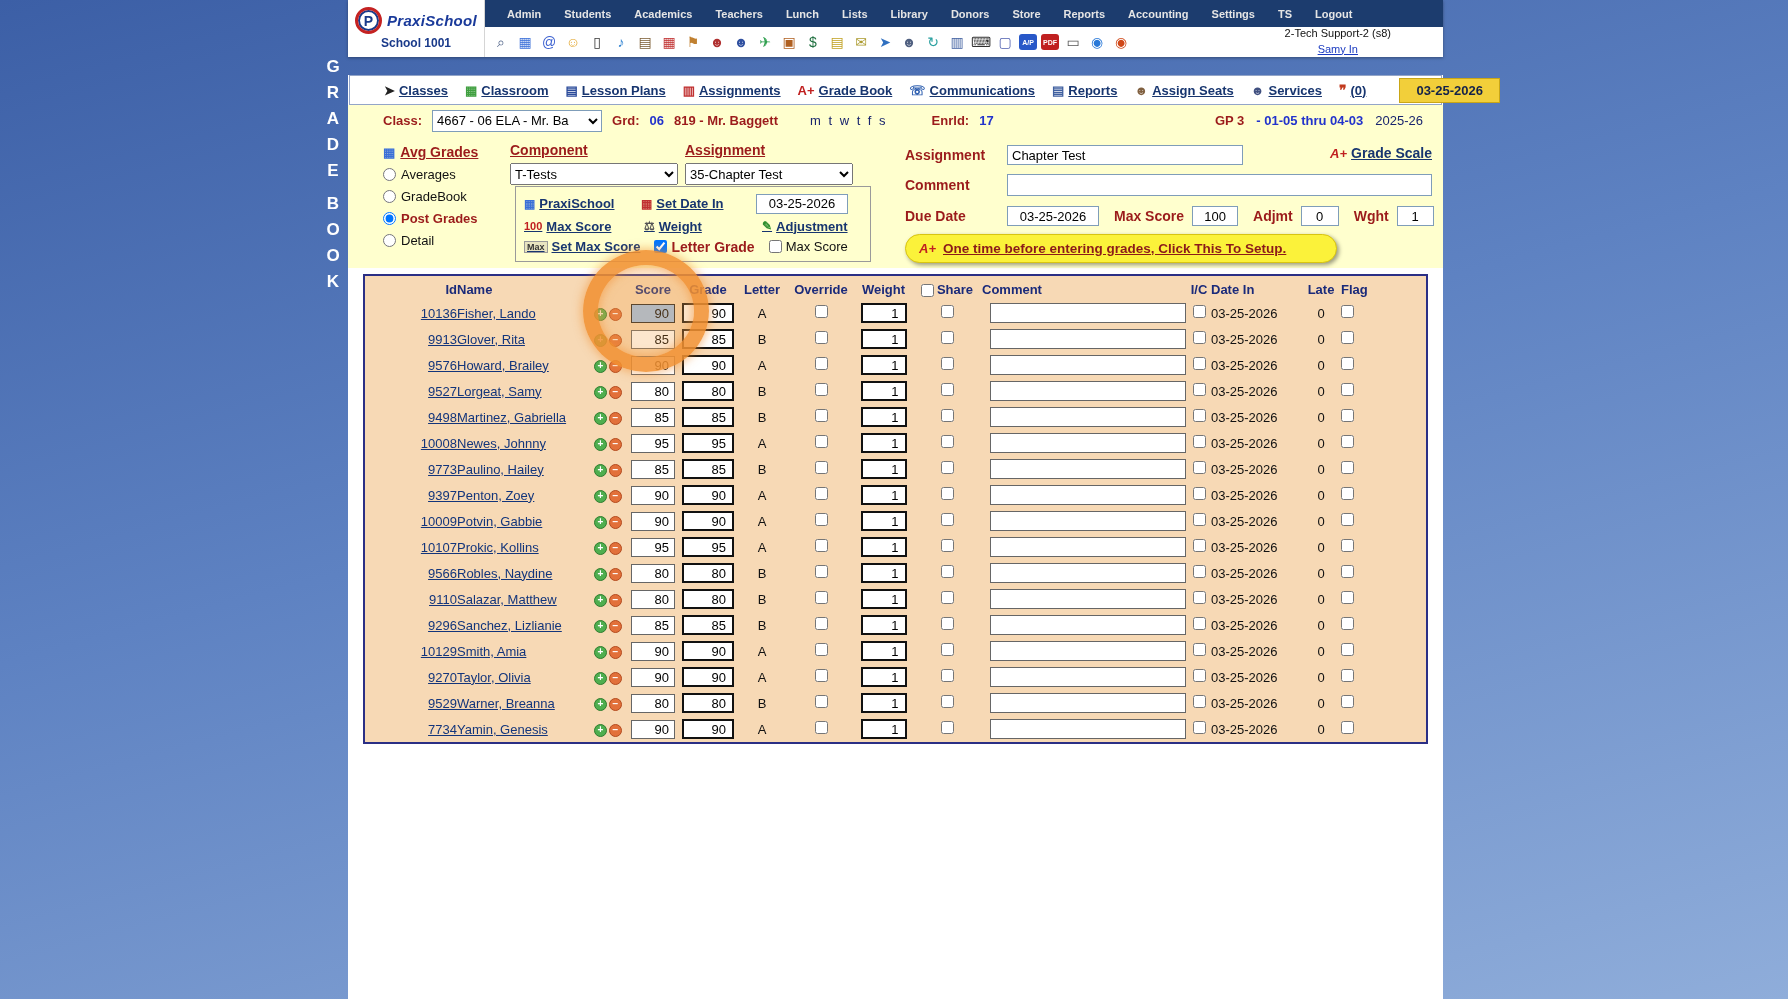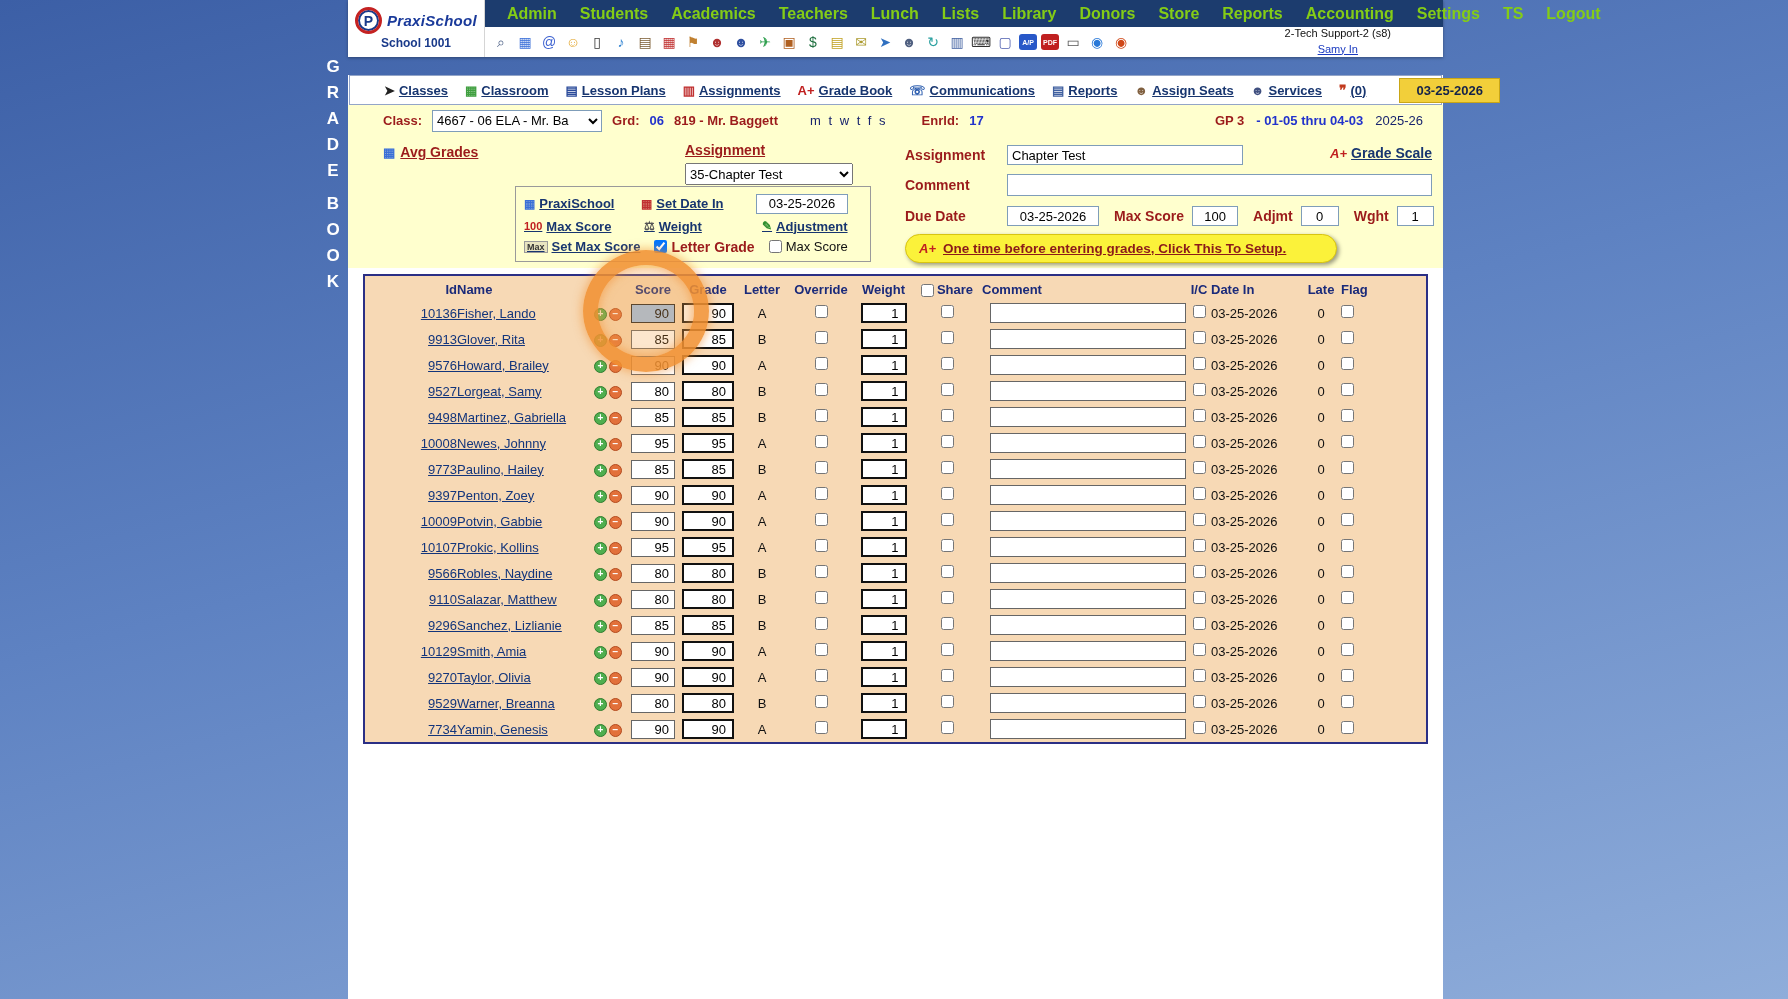--- a/index.html
+++ b/index.html
@@ -20,21 +20,21 @@
   .panel { position:absolute; left:348px; top:0; width:1095px; height:999px; }
 
   .topbar { position:absolute; top:0; left:0; width:100%; height:57px; background:#fff; display:flex; box-shadow:0 1px 3px rgba(0,0,0,.35); }
   .logo-box { width:137px; height:57px; display:flex; flex-direction:column; justify-content:center; align-items:center; border-right:1px solid #d5d5d5; }
   .logo-row { display:flex; align-items:center; gap:5px; }
   .logo-mark { width:27px; height:27px; border-radius:50%; border:3px solid #c42222; box-shadow:inset 0 0 0 2px #1a3a8a; color:#1a3a8a; font-weight:bold; font-size:14px; display:flex; align-items:center; justify-content:center; background:#fff; }
   .brand { color:#1a3a9a; font-weight:bold; font-style:italic; font-size:15px; letter-spacing:.3px; }
   .school { color:#1a3a8a; font-weight:bold; font-size:12px; margin-top:2px; }
   .topright { flex:1; display:flex; flex-direction:column; min-width:0; }
   .mainnav { height:27px; background:#1c3c6e; display:flex; align-items:center; gap:23px; padding:0 22px; }
-  .mnav-item { color:#84cc16; font-weight:bold; font-size:16px; text-decoration:none; white-space:nowrap; }
+  .mnav-item { color:#e5e5e5; font-weight:bold; font-size:11px; text-decoration:none; white-space:nowrap; }
   .toolbar { height:30px; background:#fff; display:flex; align-items:center; padding:0 6px; }
   .tool-icons { display:flex; gap:4px; align-items:center; flex:1; }
   .ticon { font-size:14px; width:20px; height:20px; display:flex; align-items:center; justify-content:center; cursor:pointer; line-height:1; }
   .ticon.chip { border-radius:3px; color:#fff !important; font-weight:bold; font-size:7px; width:18px; height:16px; }
   .support { text-align:center; margin-right:46px; line-height:1.25; }
   .support-label { font-size:11px; color:#111; white-space:nowrap; }
   .clockin { font-size:11px; color:#1a3ac0; text-decoration:underline; display:inline-block; }
 
   
   .content { position:absolute; top:75px; left:0; width:100%; bottom:0; background:#fff; }
@@ -47,21 +47,21 @@
   .chat-glyph { color:#c23a1e; font-size:14px; font-weight:bold; }
   .chat-count { color:#17356f; font-weight:bold; font-size:13px; text-decoration:underline; }
   .date-badge { background:#f2cf3a; border:1px solid #c9a616; color:#14224a; font-weight:bold; font-size:13px; padding:4px 16px; margin-left:16px; cursor:pointer; white-space:nowrap; }
 
   .classbar { height:31px; background:#ffffce; display:flex; align-items:center; gap:10px; padding:0 18px 0 35px; }
   .lbl-maroon { color:#9b1b1b; font-weight:bold; }
   .val-blue { color:#2233cc; font-weight:bold; }
   .txt-navy { color:#18246e; font-weight:normal; }
   .class-select { width:170px; height:22px; font-size:13px; border:1px solid #7f9db9; background:#fff; }
   .days { margin-left:22px; letter-spacing:2px; }
-  .enrld { margin-left:24px; }
+  .enrld { margin-left:34px; }
   .gp-group { margin-left:auto; display:flex; gap:12px; align-items:center; padding-right:2px; white-space:nowrap; }
 
   .controls { position:relative; height:132px; background:#ffffce; }
   .avg-block { position:absolute; left:35px; top:8px; }
   .avg-head { display:flex; gap:5px; align-items:center; color:#9b1b1b; font-weight:bold; font-size:14px; text-decoration:underline; }
   .avg-glyph { color:#3a6fd8; font-size:13px; text-decoration:none; display:inline-block; }
   .vopt { display:flex; align-items:center; gap:5px; font-size:13px; margin-top:7px; cursor:pointer; }
   .vopt.sel span { color:#9b1b1b; font-weight:bold; }
   .comp-block { position:absolute; left:162px; top:6px; }
   .asel-block { position:absolute; left:337px; top:6px; }
@@ -278,22 +278,44 @@
       </span>
     </div>
 
     <div class="controls">
 
       <div class="avg-block">
         <div class="avg-head">
           <span class="avg-glyph">▦</span>
           <span>Avg Grades</span>
         </div>
+        <div>
+            <label class="vopt">
+              <input type="radio" name="viewopt" style="">
+              <span>Averages</span>
+            </label>
+            <label class="vopt">
+              <input type="radio" name="viewopt" style="">
+              <span>GradeBook</span>
+            </label>
+            <label class="vopt sel">
+              <input type="radio" name="viewopt" checked="" style="">
+              <span>Post Grades</span>
+            </label>
+            <label class="vopt">
+              <input type="radio" name="viewopt" style="">
+              <span>Detail</span>
+            </label>
+          </div>
       </div>
 
+      <div class="comp-block">
+        <div class="sec-head">Component</div>
+        <select class="comp-select"><option>T-Tests</option></select>
+      </div>
 
       <div class="asel-block">
         <div class="sec-head">Assignment</div>
         <select class="comp-select"><option>35-Chapter Test</option></select>
       </div>
 
       <div class="tools-box">
         <div class="tools-row">
           <a class="tool-link w1">
             <span class="tool-glyph g-blue">▦</span>

